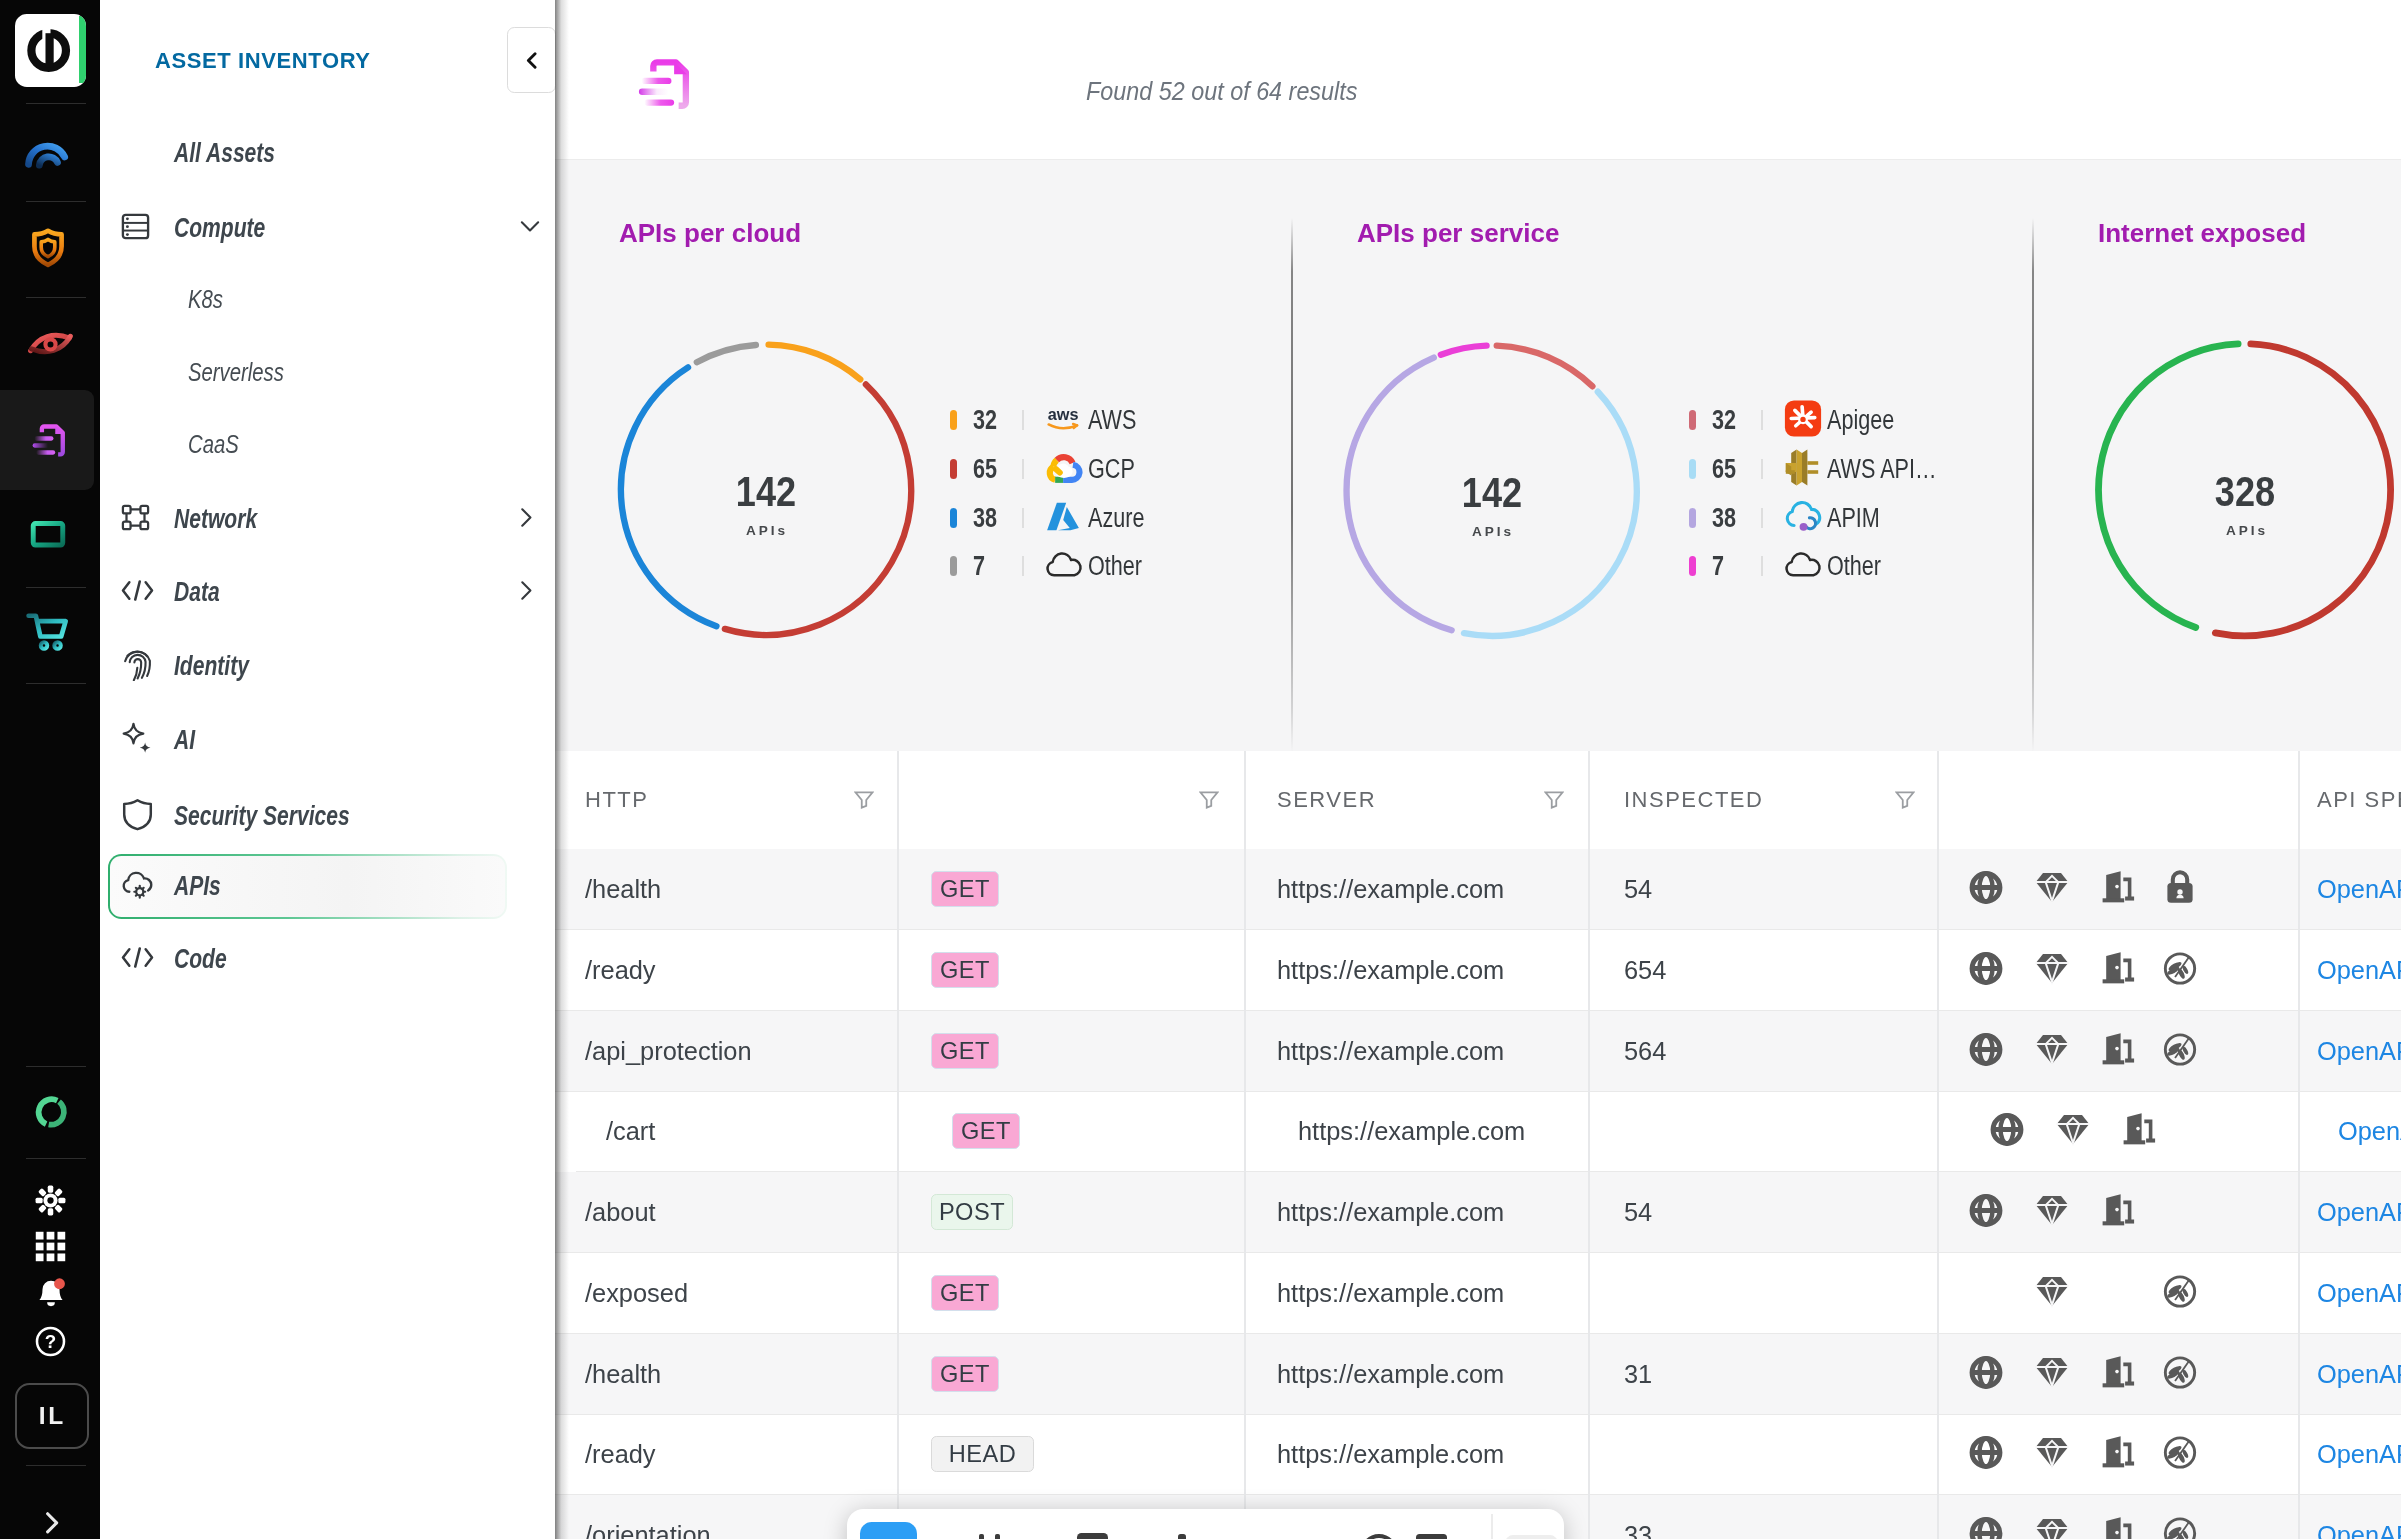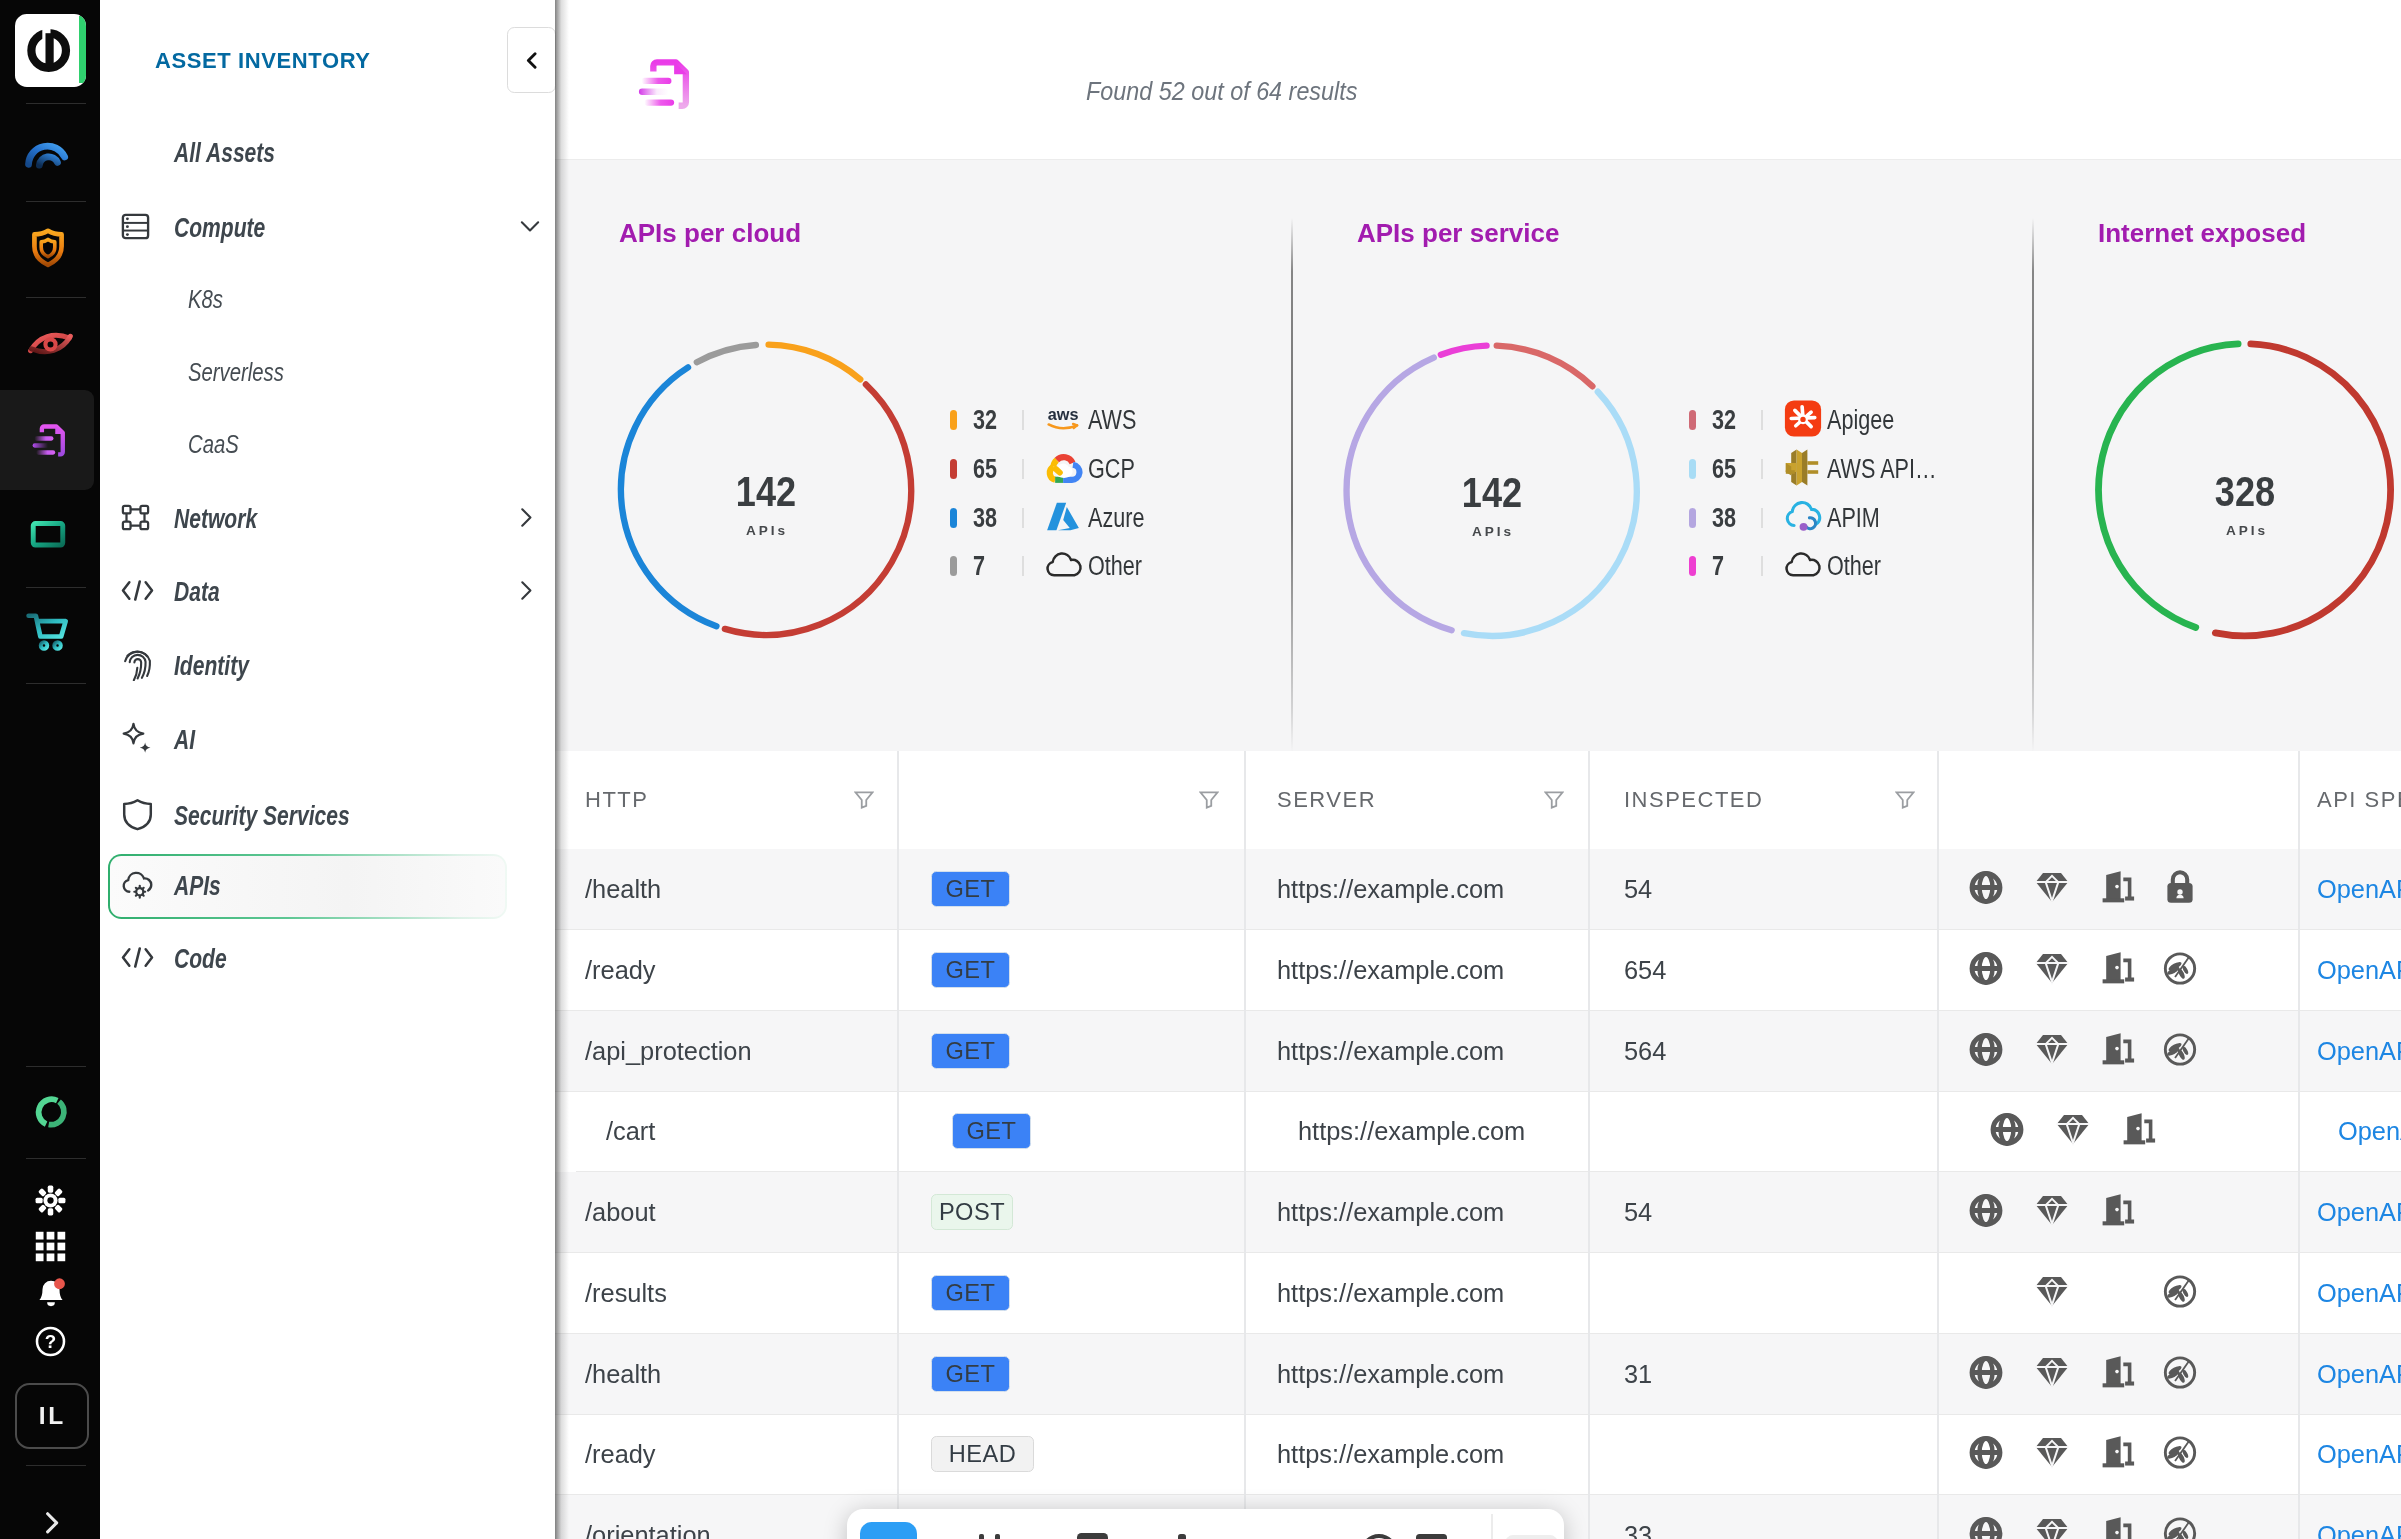--- a/index.html
+++ b/index.html
@@ -47,21 +47,21 @@
 .leg .lab { position:absolute; left:138px; top:50%; transform:translateY(-50%) scaleX(0.8); transform-origin:0 50%; font-size:27px; color:#323639; white-space:nowrap; }
 
 
 #table { position:absolute; left:0; top:751px; width:1847px; height:788px; background:#fff; }
 .colb { position:absolute; top:0; width:1.8px; height:788px; background:#e7e8ea; }
 .th { position:absolute; top:0; height:98px; display:flex; align-items:center; font-size:22px; letter-spacing:1.5px; color:#66696d; white-space:nowrap; }
 .row { position:absolute; left:0; width:1847px; height:81px; border-bottom:0.9px solid #e9e9e9; }
 .row.g { background:#f6f6f7; }
 .cell { position:absolute; top:50%; transform:translateY(-50%); font-size:25.4px; color:#3d4349; white-space:nowrap; }
 .pill { position:absolute; left:376px; top:50%; transform:translateY(-50%); height:36px; border-radius:5.4px; border:1.8px solid; font-size:23.6px; display:flex; align-items:center; justify-content:center; color:#333c44; letter-spacing:0.5px; }
-.pill.get { width:79px; background:#3b82f6; border-color:#d3dfec; }
+.pill.get { width:68px; background:#f9a8d4; border-color:#d3dfec; }
 .pill.post { width:82px; background:#eaf6ec; border-color:#d3e8d6; }
 .pill.head { width:103px; background:#f2f2f2; border-color:#dadada; }
 .ric { position:absolute; top:50%; transform:translate(-50%,-50%); }
 .link { position:absolute; left:1762px; top:50%; transform:translateY(-50%); font-size:25.4px; color:#1d86e3; }
 
 
 #toolbar { position:absolute; left:847px; top:1509px; width:717px; height:64px; background:#fff; border-radius:16.3px;
   box-shadow:0 3.6px 23.6px rgba(0,0,0,0.22); z-index:40; }
 #tbBlue { position:absolute; left:12.7px; top:12.7px; width:57px; height:49px; background:#2c9ef5; border-radius:11.8px; }
 #tbDiv { position:absolute; left:644px; top:5.4px; width:1.8px; height:56px; background:#ececec; }
@@ -385,21 +385,21 @@
             <div class="ric" style="left:1562px;"><svg width="36" height="36" viewBox="0 0 40 40">
                 <path d="M 8 6 L 24 2 L 24 34 L 8 34 Z" fill="#595959"></path>
                 <circle cx="20" cy="19" r="2" fill="#f6f6f7"></circle>
                 <rect x="4" y="32" width="24" height="4.5" fill="#595959"></rect>
                 <path d="M 27 9 L 36 9 L 36 32 L 32 32 L 32 13 L 27 13 Z" fill="#595959"></path>
                 <rect x="29" y="30" width="10" height="4.5" fill="#595959"></rect>
               </svg></div>
             <div class="link">OpenAPI</div>
           </div>
           <div class="row" style="top:502px;">
-            <div class="cell" style="left:30px;">/results</div>
+            <div class="cell" style="left:30px;">/exposed</div>
             <div class="pill get">GET</div>
             <div class="cell" style="left:722px;">https://example.com</div>
             <div class="ric" style="left:1497px;"><svg width="36" height="33" viewBox="0 0 40 36">
                 <path d="M 10 2 L 30 2 L 38 12 L 20 34 L 2 12 Z" fill="#595959"></path>
                 <g stroke="#f6f6f7" stroke-width="2.2" fill="none">
                   <path d="M 2 12 L 38 12"></path>
                   <path d="M 13 12 L 20 33 L 27 12"></path>
                   <path d="M 13 12 L 20 5 L 27 12"></path>
                 </g>
               </svg></div>

